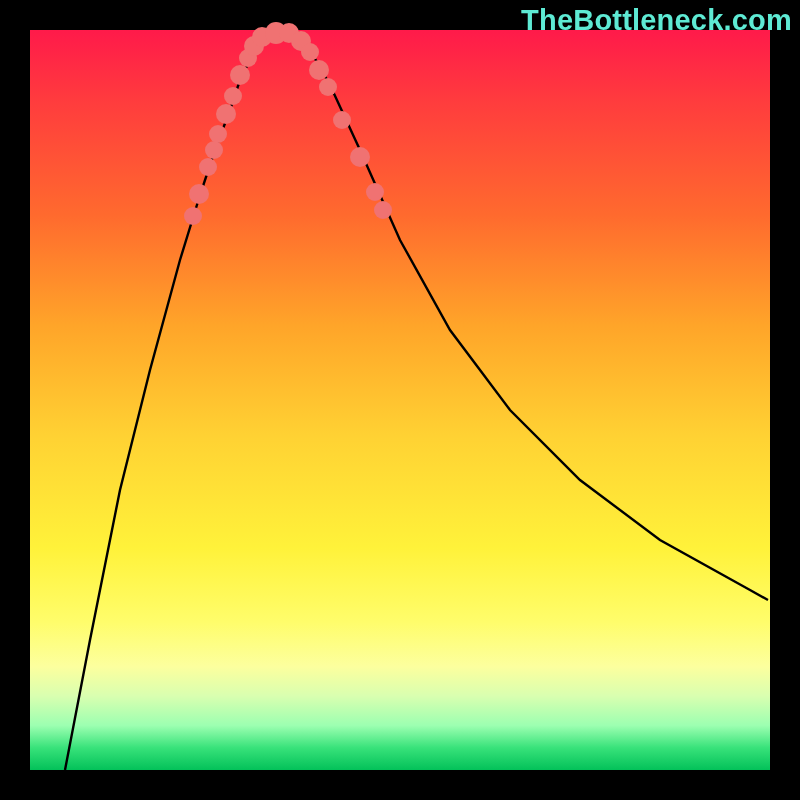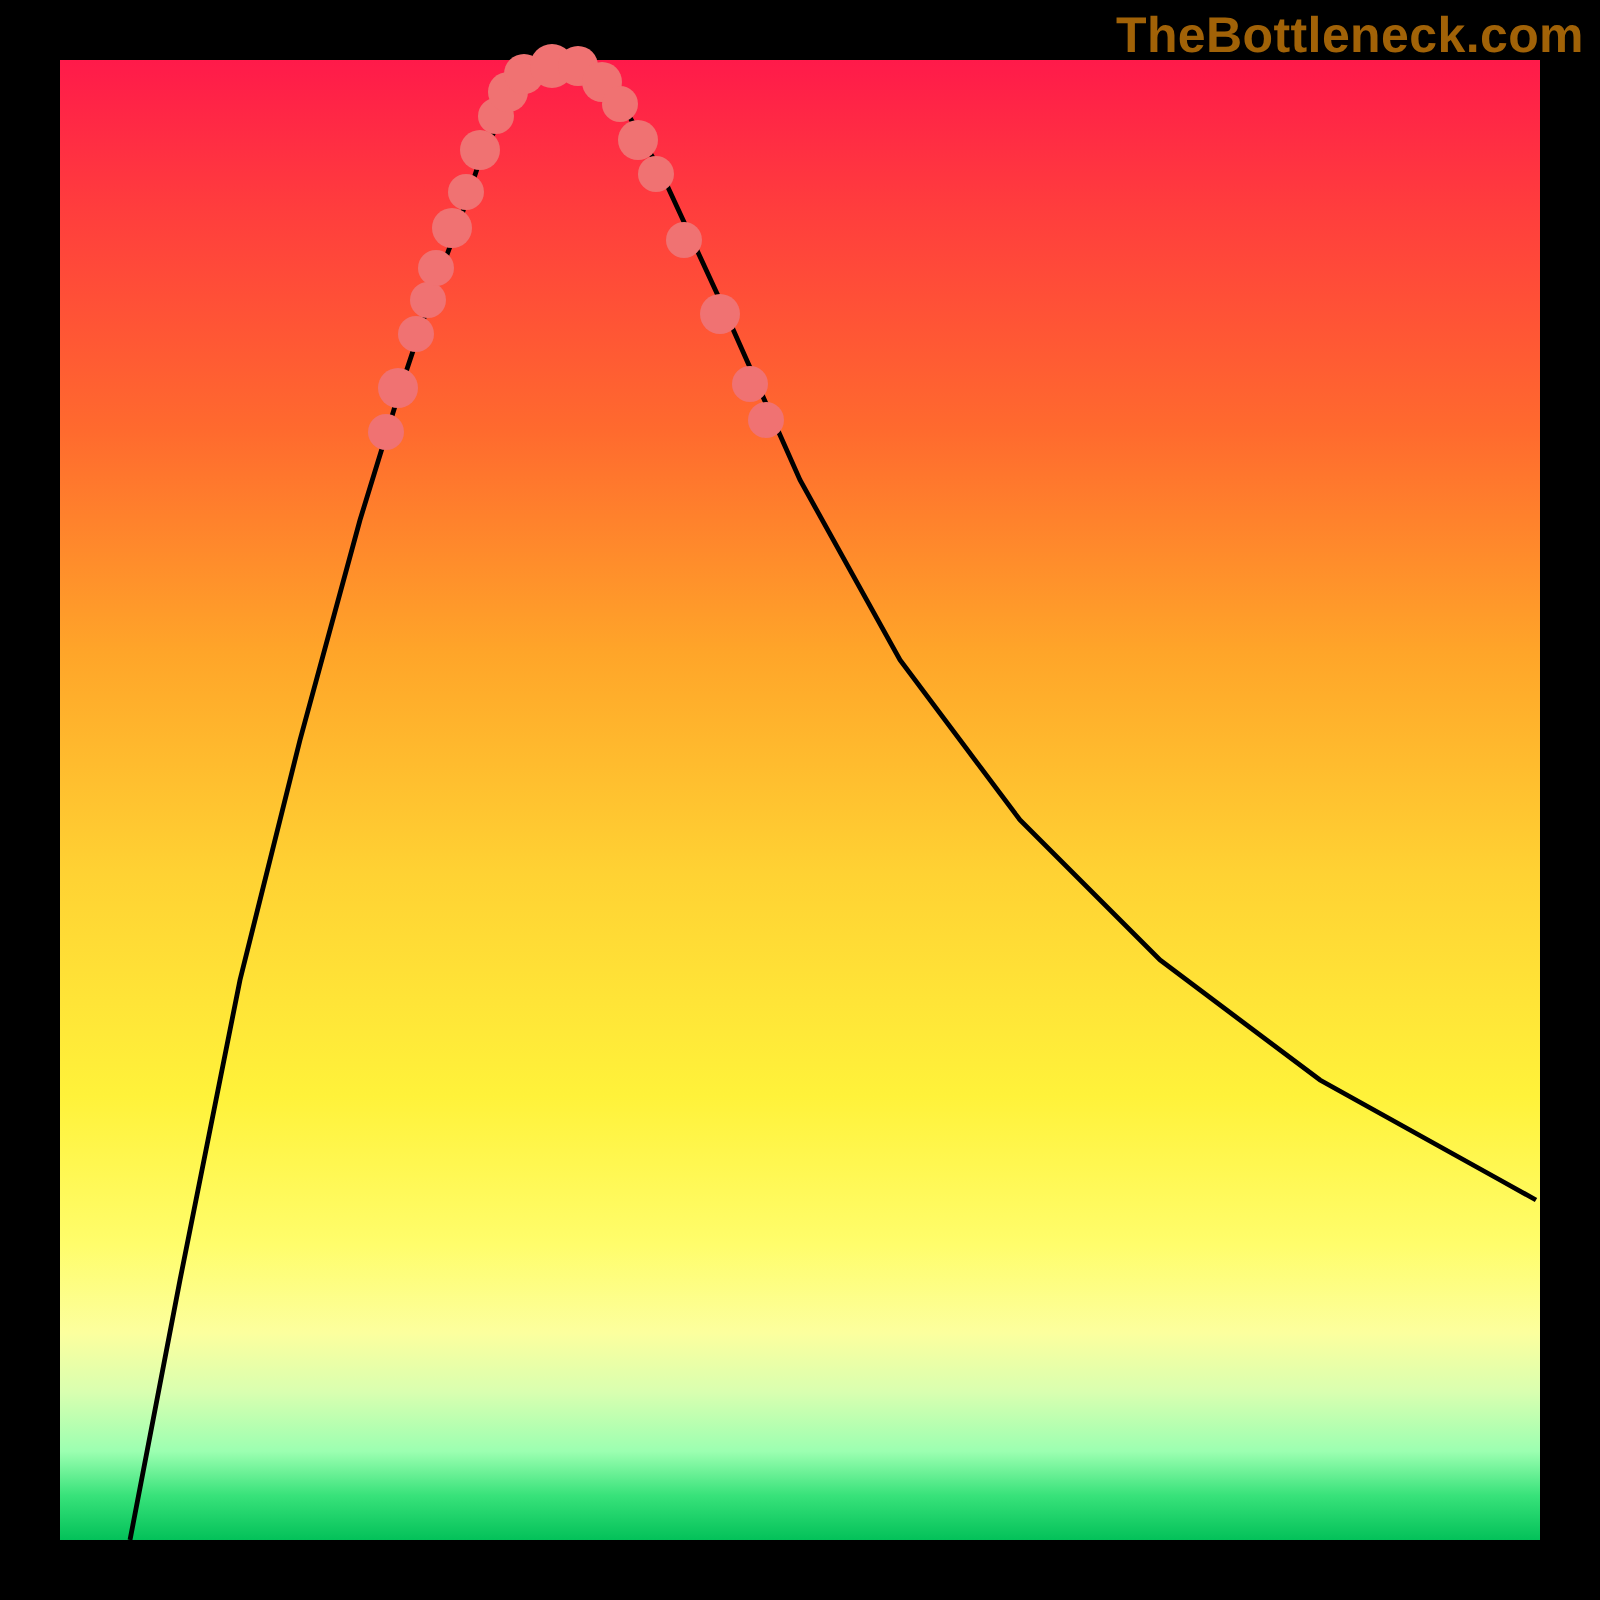--- a/index.html
+++ b/index.html
@@ -30,23 +30,23 @@
       #d9ffb0 90%,
       #9cffb1 94%,
       #38e27a 97%,
       #03c159 100%
     );
   }
   .watermark {
     position: absolute;
     top: 4px;
     right: 8px;
-    font-size: 25px;
+    font-size: 29px;
     font-weight: 600;
-    color: #a16207;
+    color: #5eead4;
     letter-spacing: 0.2px;
     user-select: none;
   }
   svg.curve {
     position: absolute;
     left: 0;
     top: 0;
     width: 740px;
     height: 740px;
     overflow: visible;

